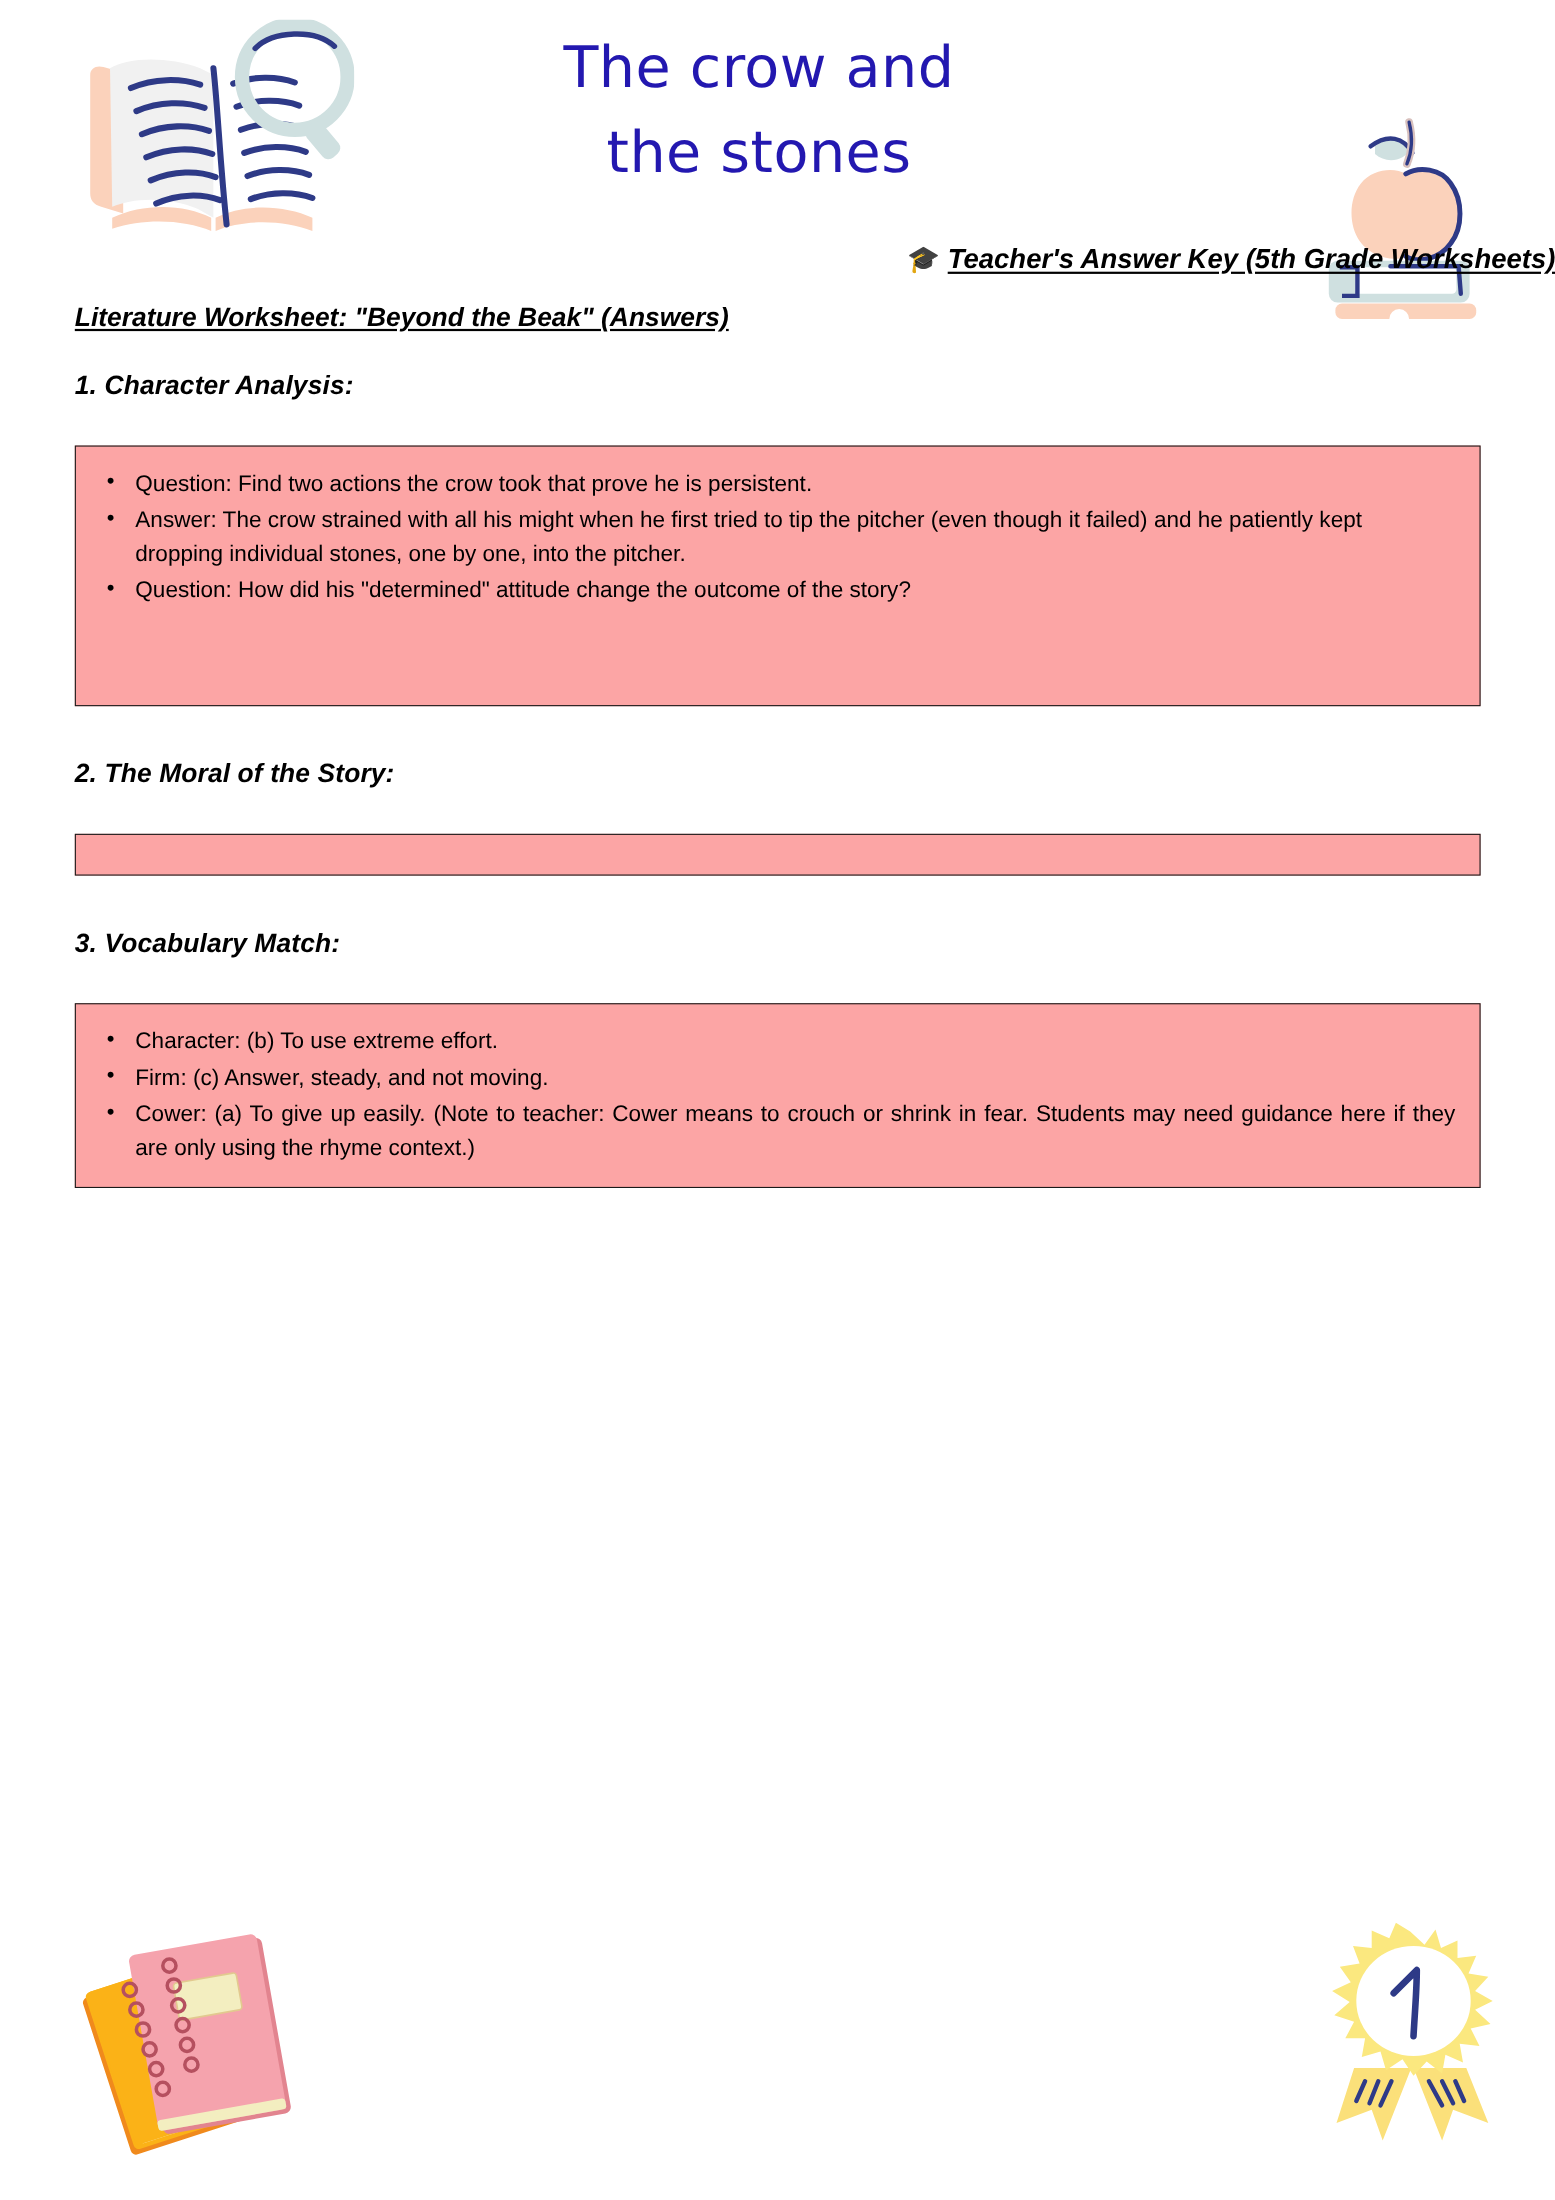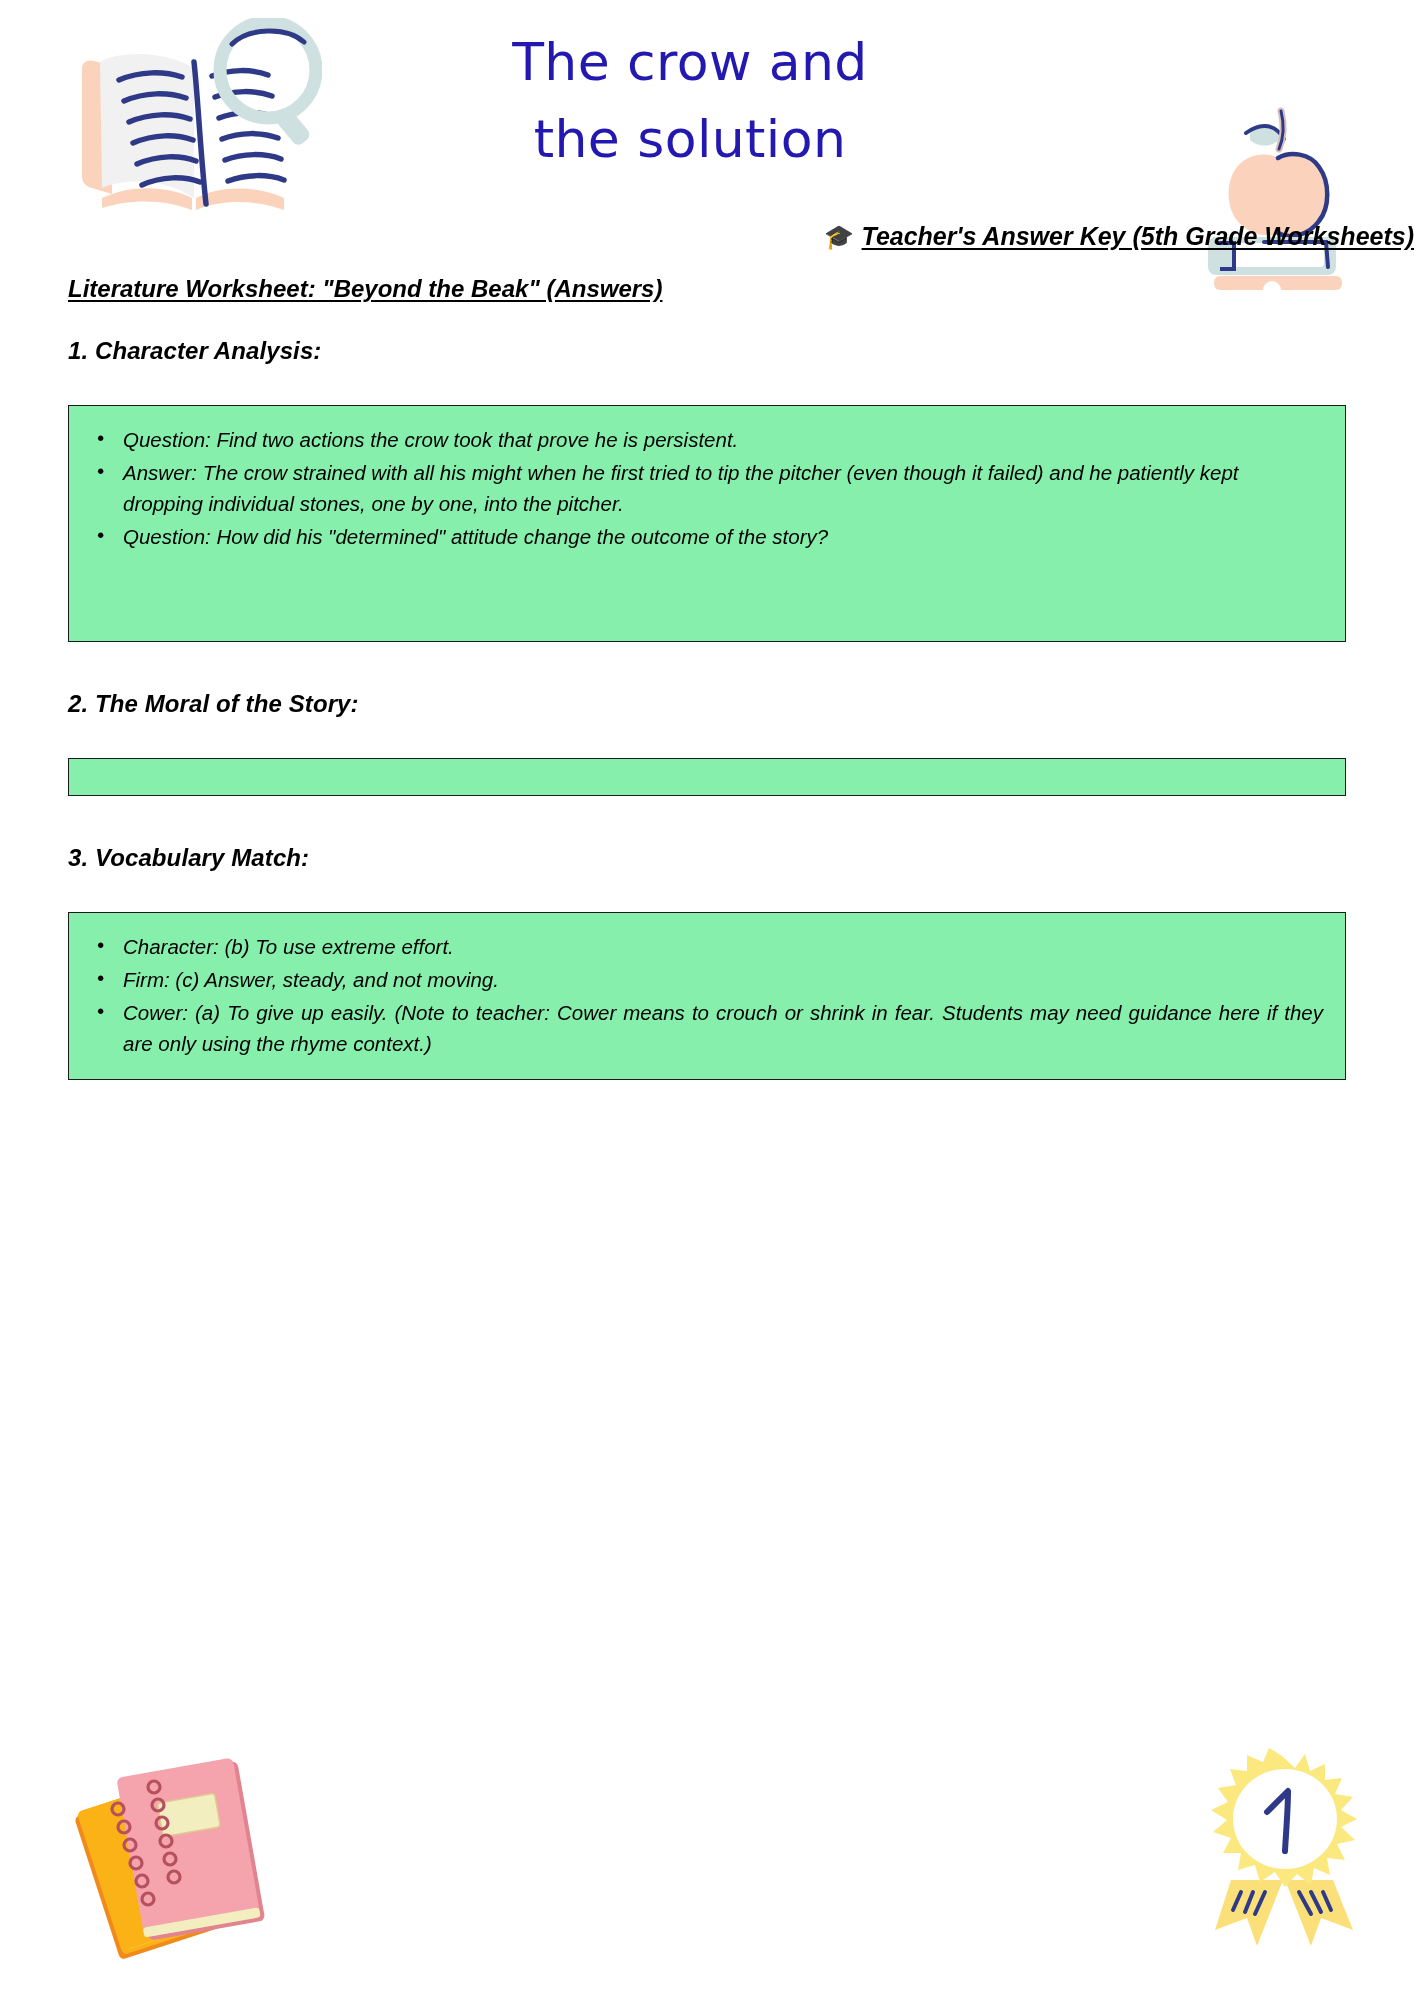--- a/index.html
+++ b/index.html
@@ -86,22 +86,21 @@
     text-underline-offset: 3px;
   }
 
   .spacer-sm { height: 34px; }
   .spacer-md { height: 40px; }
   .spacer-lg { height: 48px; }
 
   .answer-box {
     border: 1.4px solid #1a1a1a;
     padding: 18px 22px 18px 18px;
-    background: #86efac;
-    font-style: italic;
+    background: #fca5a5;
   }
   .answer-box.tall { padding-bottom: 86px; }
 
   ul.box-list {
     margin: 0;
     padding: 0 0 0 34px;
     list-style: none;
   }
   ul.box-list > li {
     position: relative;
@@ -169,21 +168,21 @@
       <rect x="52" y="148" width="92" height="24" rx="4" fill="#ffffff"></rect>
       <path d="M38 148 L 54 148 L 54 174 L 40 174" stroke="#2e3a87" stroke-width="4" fill="none"></path>
       <path d="M84 147 L 146 147 L 148 172" stroke="#2e3a87" stroke-width="4" fill="none" stroke-linecap="round"></path>
       <rect x="34" y="181" width="128" height="14" rx="6" fill="#fbd2bb"></rect>
       <circle cx="92" cy="195" r="9" fill="#ffffff"></circle>
     </svg>
   </div>
 
   <div class="title-block">
     <div class="title-line">The crow and</div>
-    <div class="title-line">the solution</div>
+    <div class="title-line">the stones</div>
   </div>
 
   <div class="answer-key">
     <span class="cap-icon">🎓</span>
     <span class="u">Teacher's Answer Key (5th Grade Worksheets)</span>
   </div>
 
   <div class="content">
 
     <div class="worksheet-subtitle">Literature Worksheet: "Beyond the Beak" (Answers)</div>

